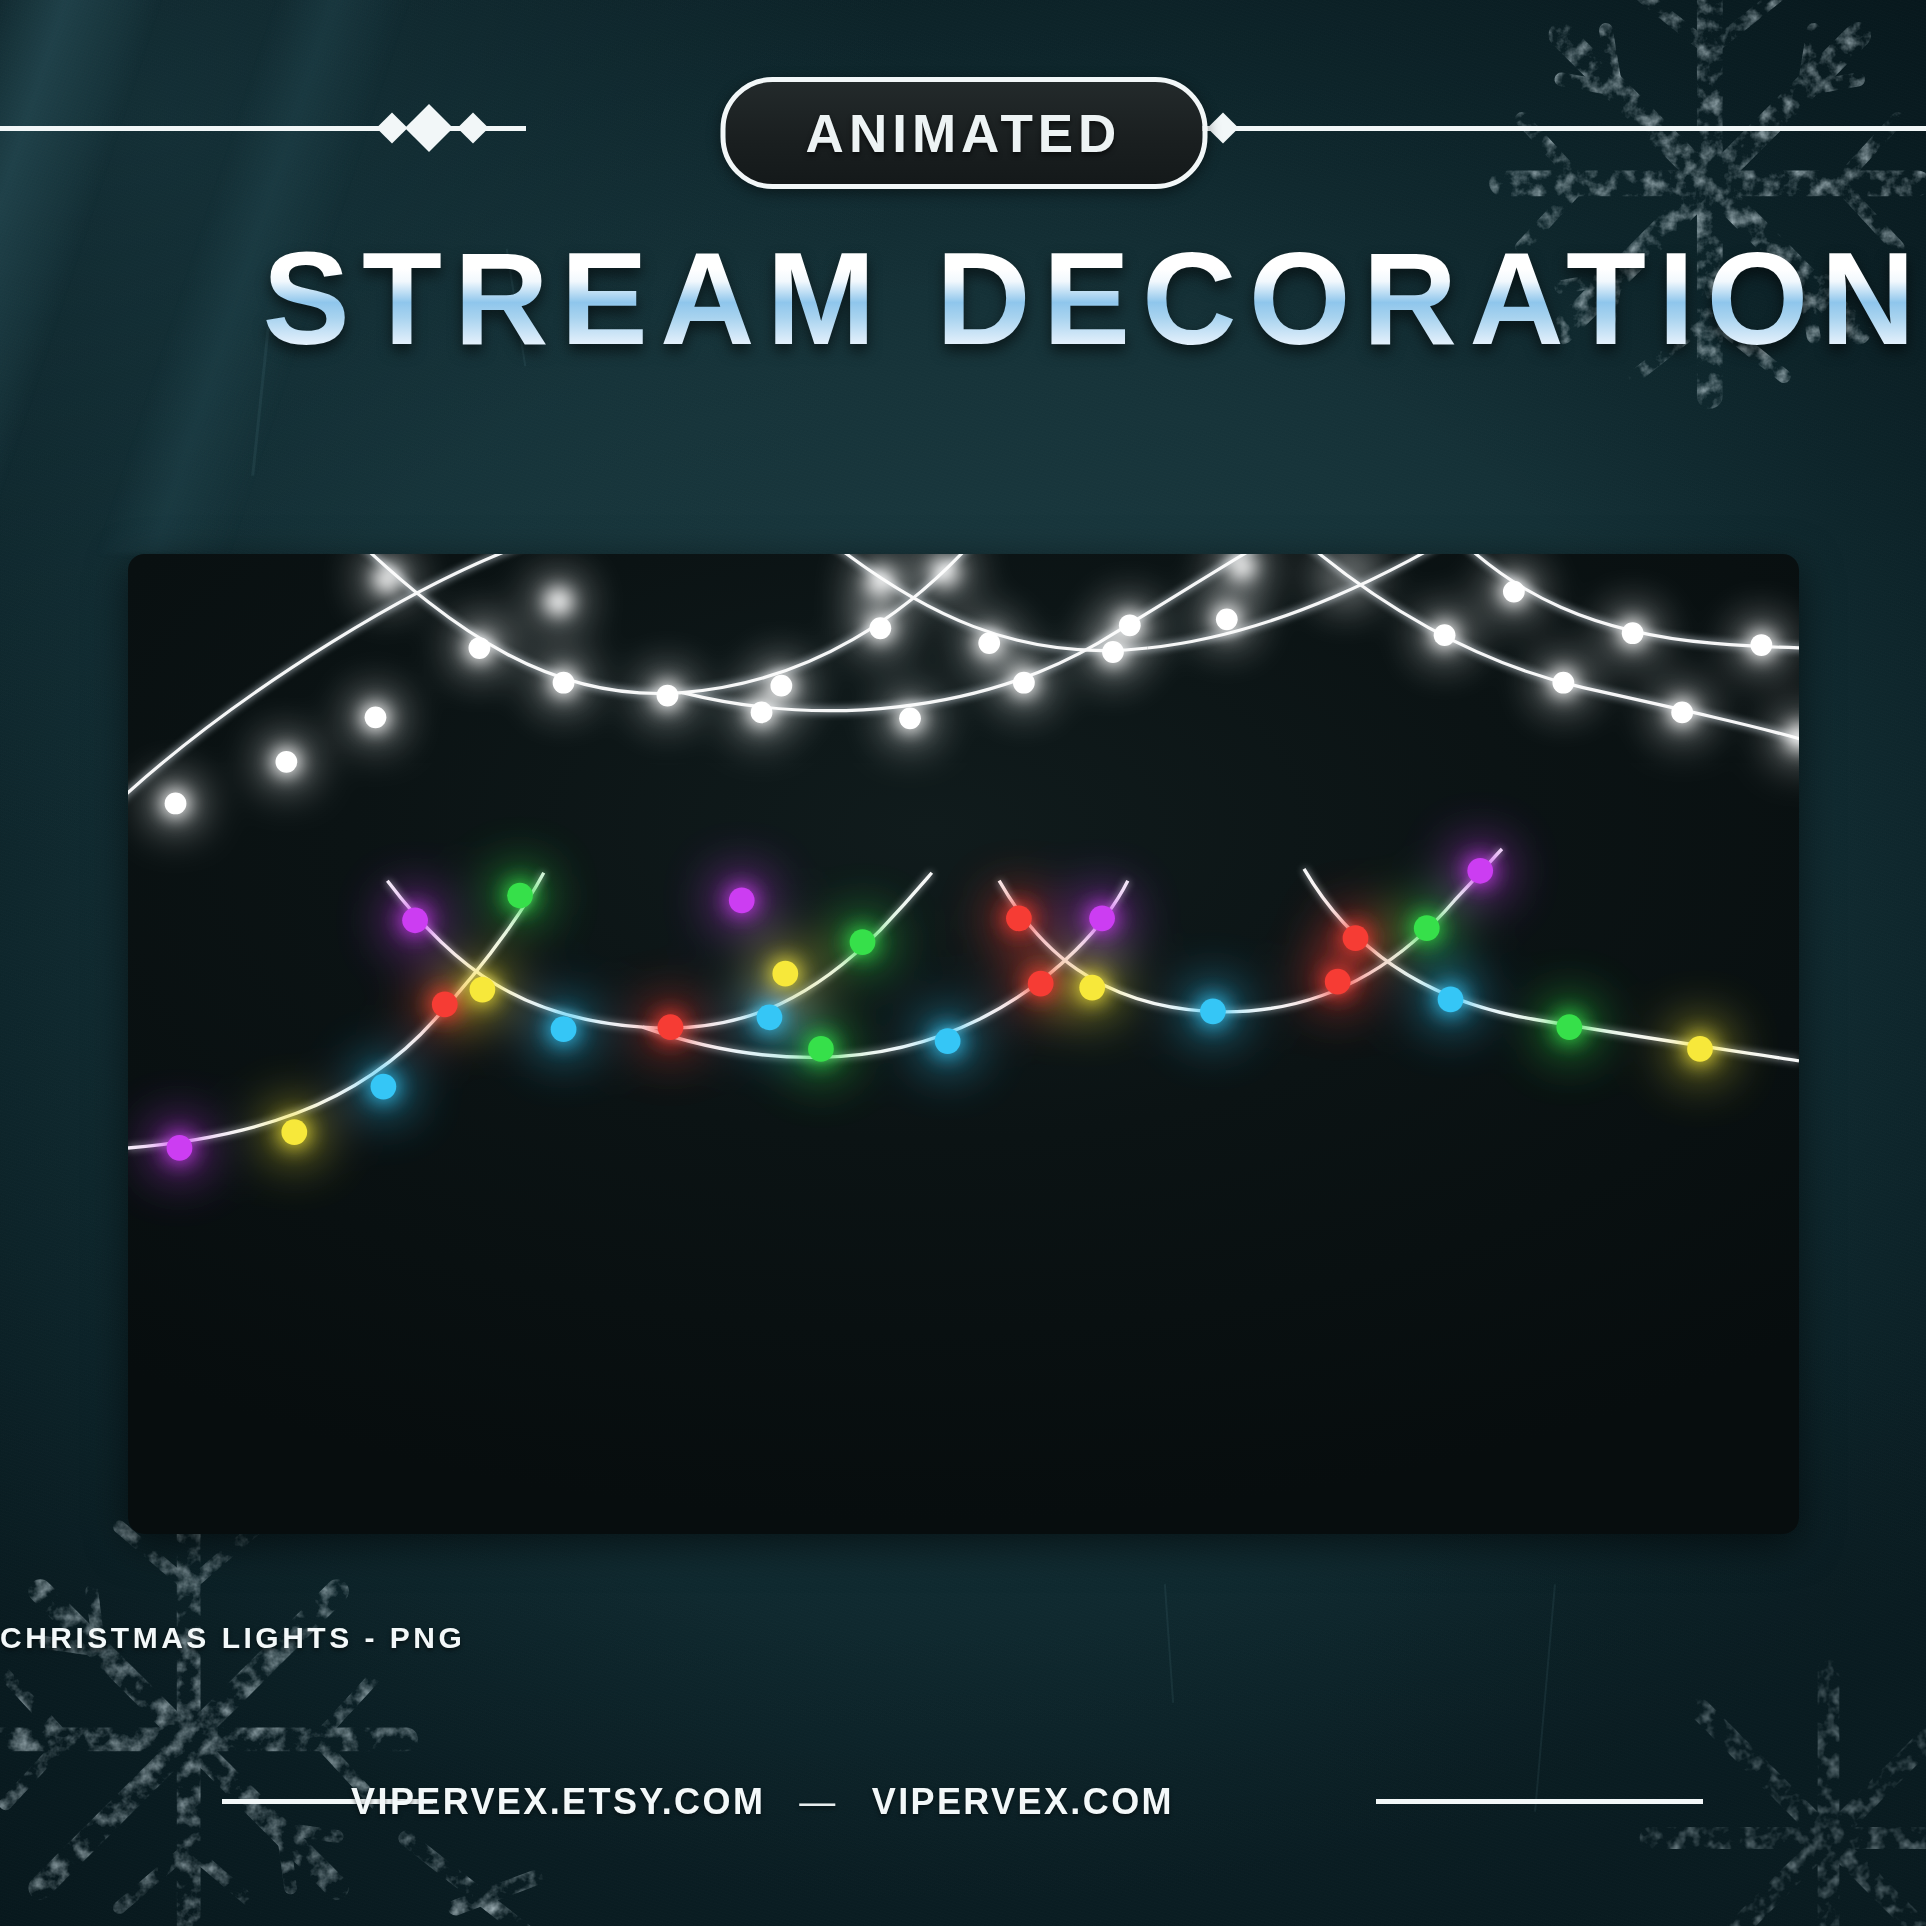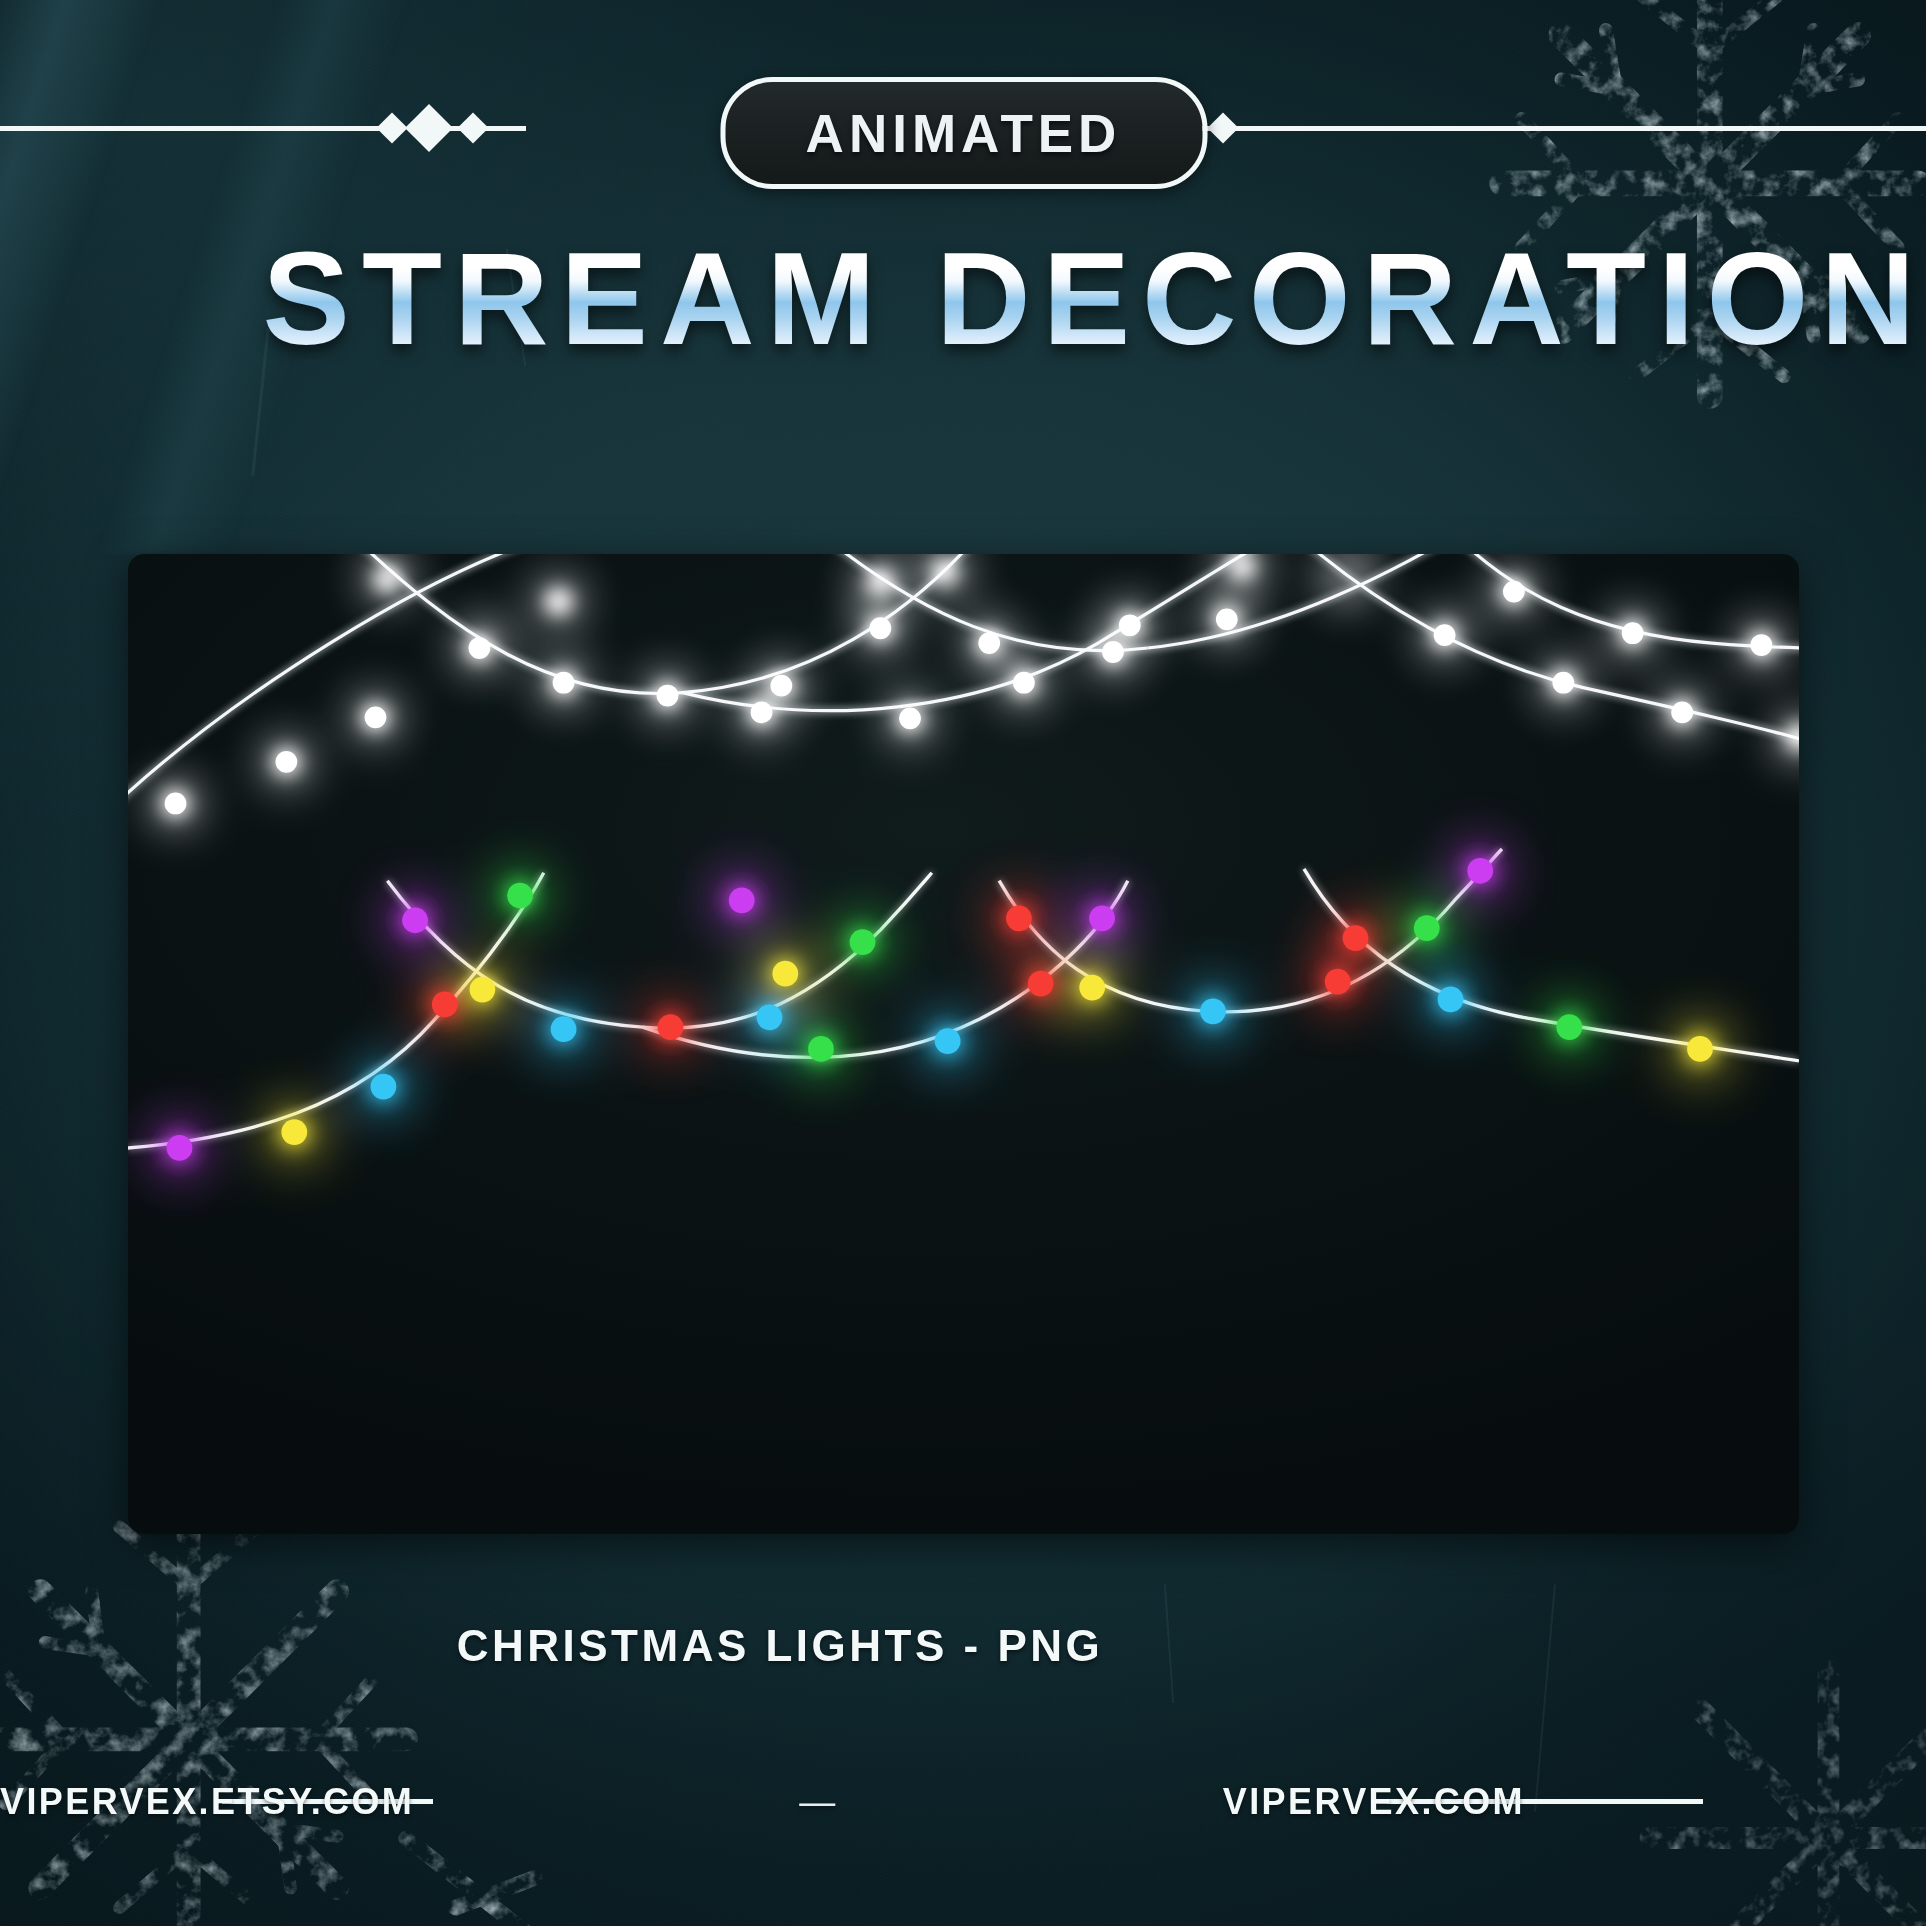--- a/index.html
+++ b/index.html
@@ -88,32 +88,32 @@
     position:absolute; left:128px; top:554px; width:1671px; height:980px;
     border-radius:16px; overflow:hidden;
     background:
       radial-gradient(ellipse 1287px 693px at 48% 28%, #101b1c 0%, #0b1314 45%, #070d0e 100%);
     box-shadow:0 10px 40px rgba(0,0,0,.55);
   }
   #preview svg { position:absolute; inset:0; display:block; }
 
   
   #caption {
-    position:absolute; left:0; top:1621px; width:1560px; text-align:center;
-    color:#f3f8f9; font-size:44px; font-weight:700; letter-spacing:3.5px;
+    position:absolute; left:0; top:1621px; width:1560px; text-align:left;
+    color:#f3f8f9; font-size:30px; font-weight:700; letter-spacing:3.5px;
     text-shadow:0 2px 4px rgba(0,0,0,.55);
   }
 
   
   #footer { position:absolute; left:0; top:1772px; width:1927px; height:59px; }
   #footer-line-l { position:absolute; left:222px; top:27px; width:211px; height:5px; background:#f2f7f8; }
   #footer-line-r { position:absolute; left:1376px; top:27px; width:327px; height:5px; background:#f2f7f8; }
   #footer-text {
     position:absolute; left:0; top:0; width:1525px; height:59px;
-    display:flex; align-items:center; justify-content:space-between; gap:34px;
+    display:flex; align-items:center; justify-content:center; gap:34px;
     color:#f3f8f9; font-size:36px; font-weight:700; letter-spacing:2.4px;
     text-shadow:0 2px 4px rgba(0,0,0,.5);
   }
   #footer-sep { font-weight:400; opacity:.95; }
 </style>
 </head>
 <body>
 
 <div id="bg"></div>
 <div id="bg-vign"></div>

